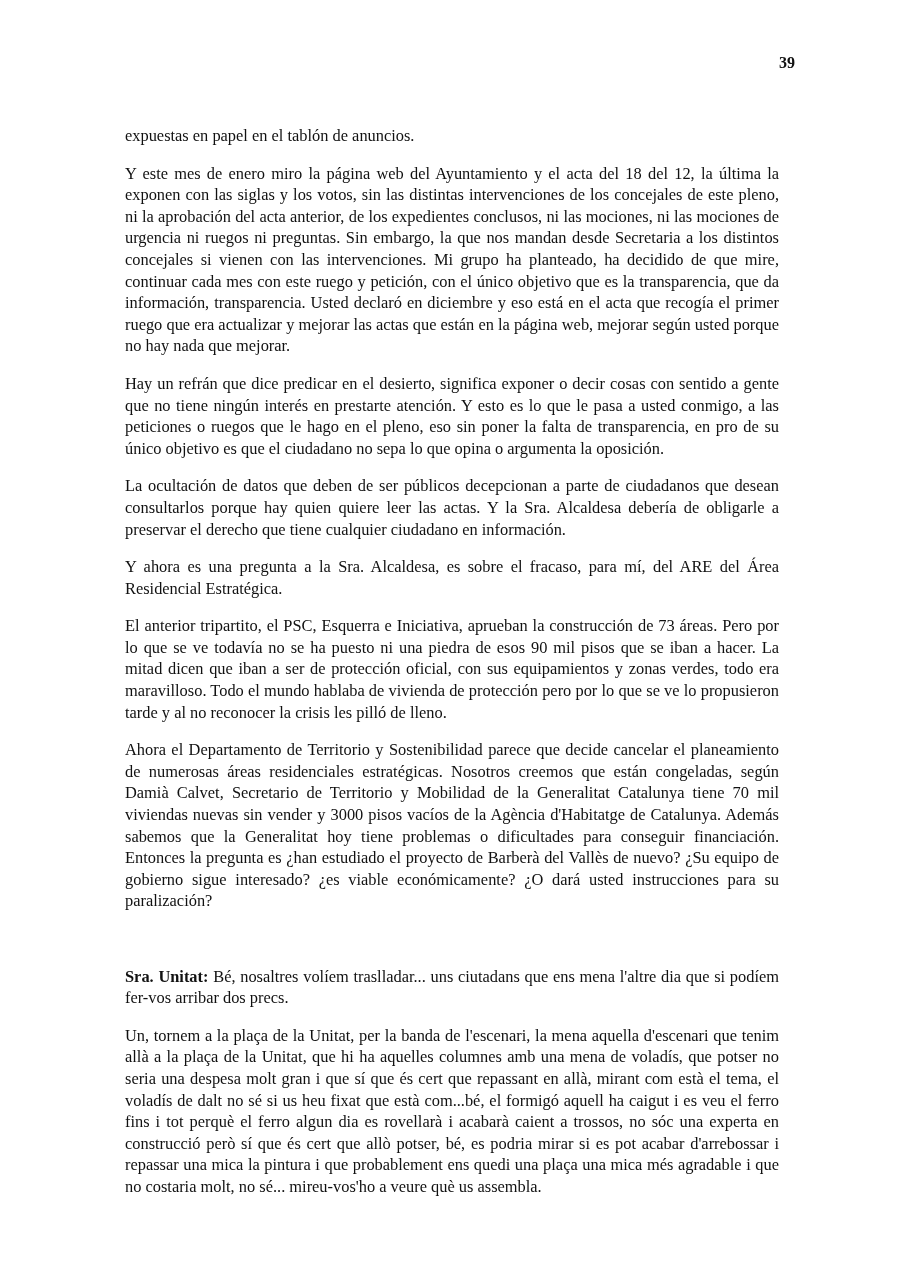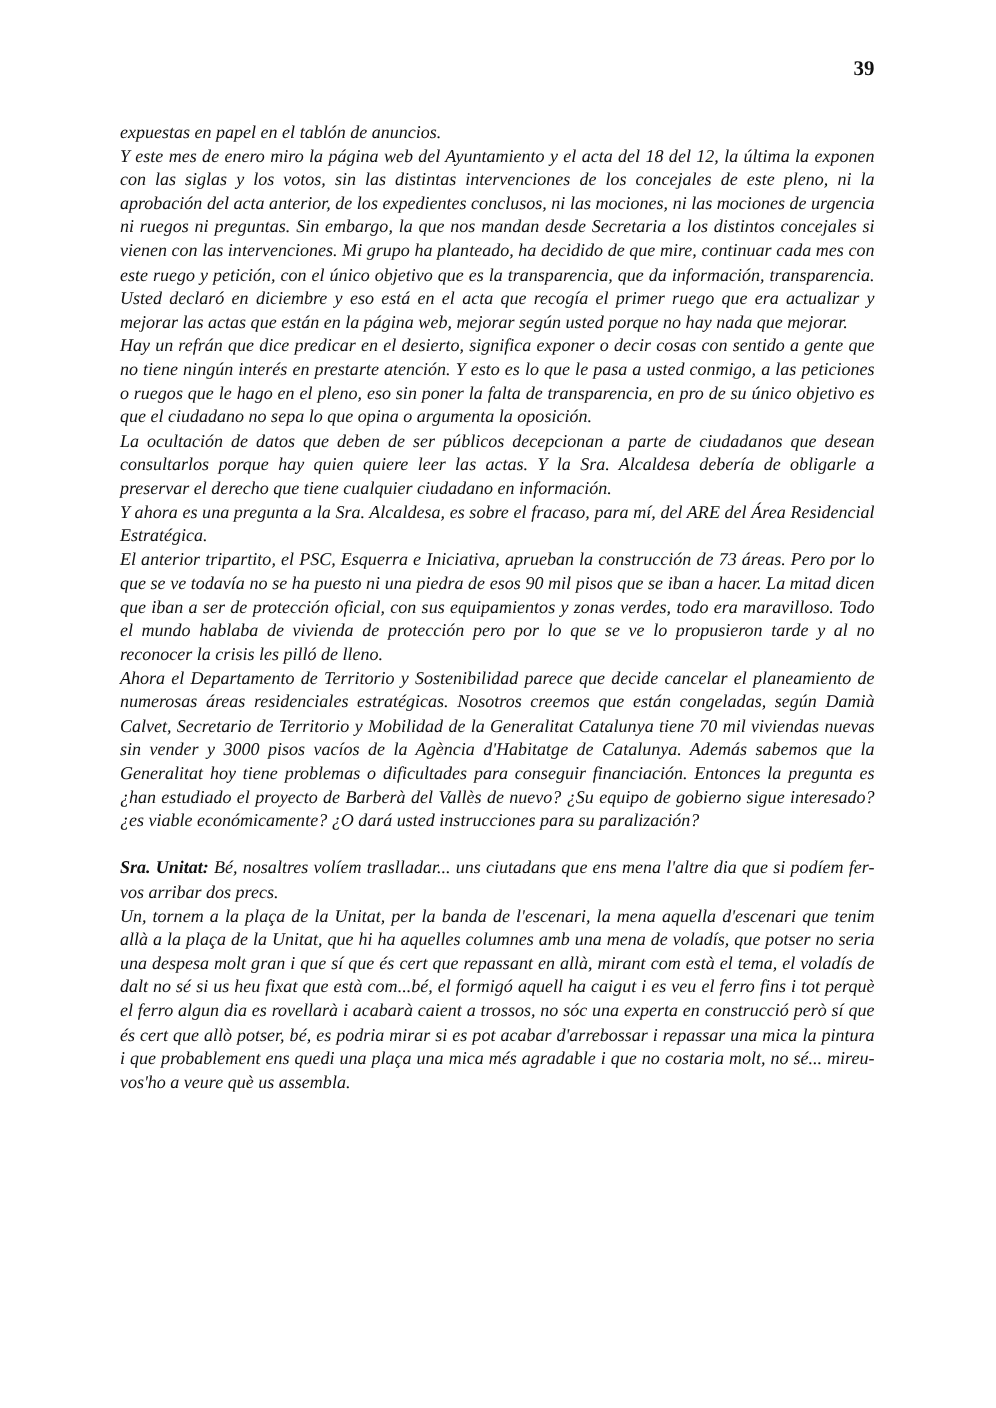--- a/index.html
+++ b/index.html
@@ -13,35 +13,34 @@
       position: relative;
       overflow: hidden;
       font-family: "Liberation Serif", "DejaVu Serif", serif;
       color: #111111;
     }
     .page-number {
       position: absolute;
       top: 55px;
       right: 110px;
       font-weight: bold;
-      font-size: 19px;
+      font-size: 16px;
       line-height: 16px;
     }
     .content {
       position: absolute;
       top: 109px;
       left: 109px;
       width: 686px;
       font-size: 16.4px;
       line-height: 21.6px;
       text-align: justify;
     }
     .content p {
-      margin: 0;
-      font-style: italic;
+      margin: 16px;
     }
     .content p.spacer {
       height: 21.6px;
     }
     .speaker {
       font-weight: bold;
     }
   </style>
 </head>
 <body>

